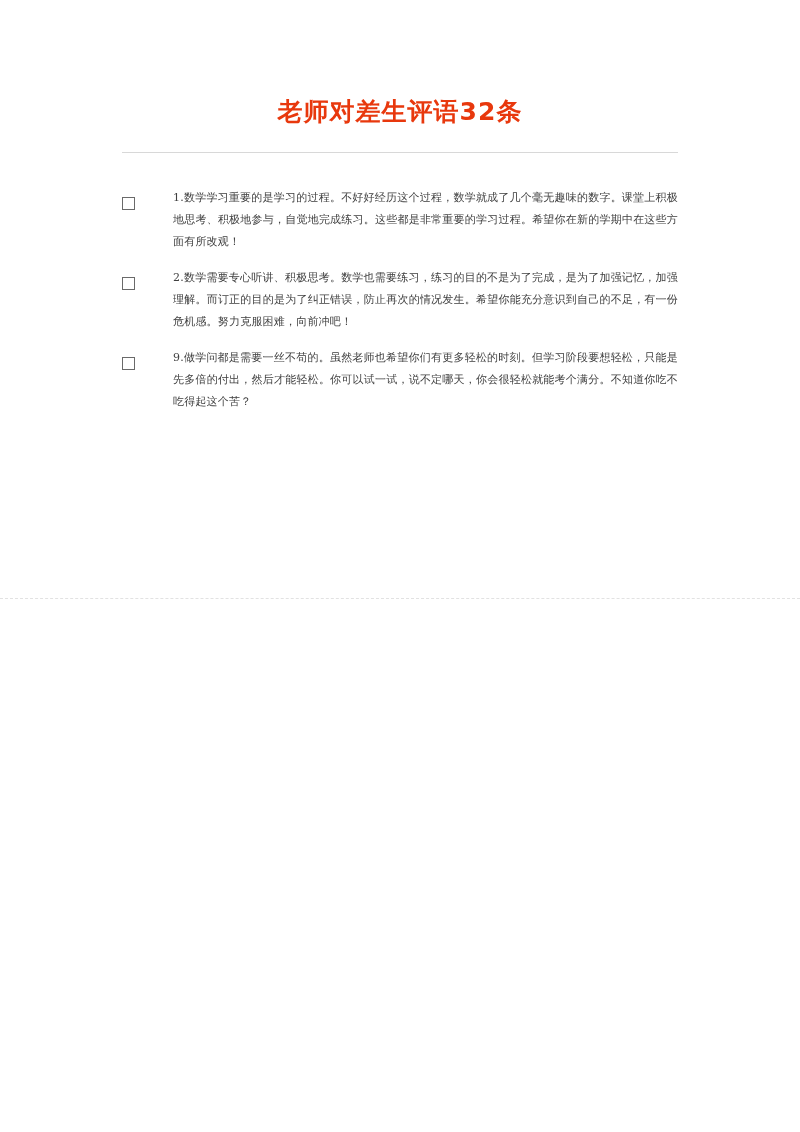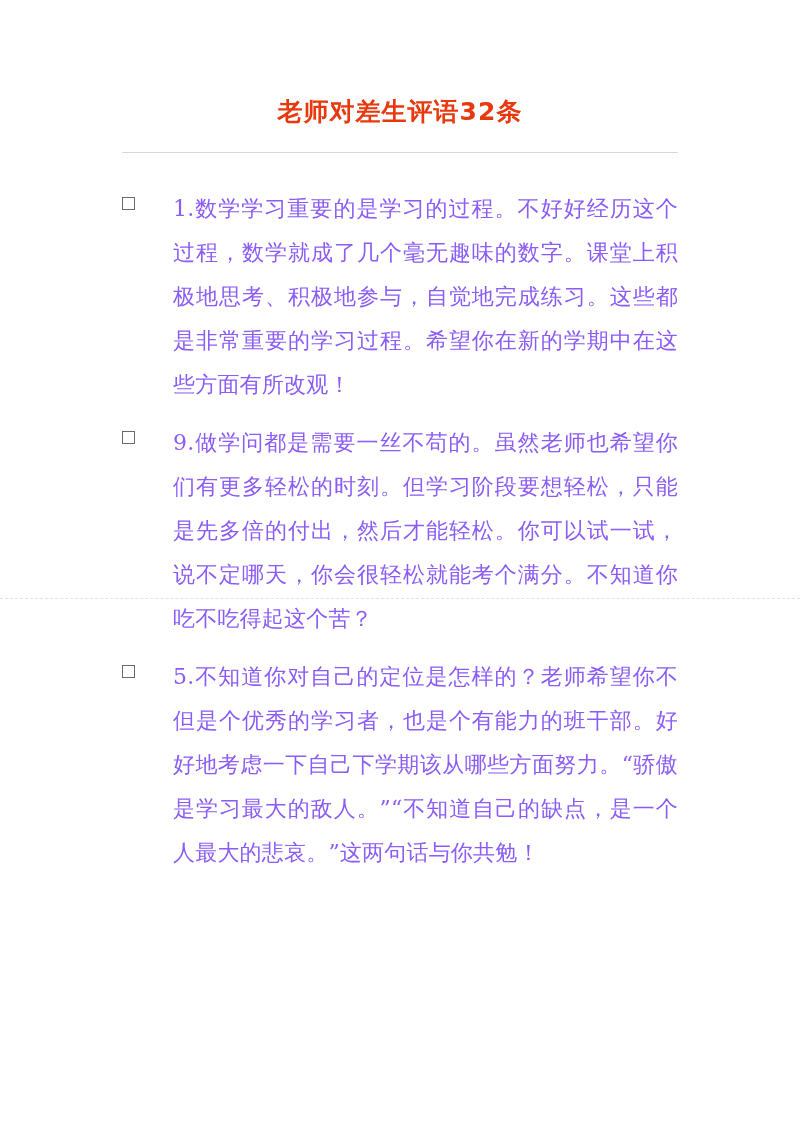--- a/index.html
+++ b/index.html
@@ -51,23 +51,23 @@
     width: 13px;
     height: 13px;
     border: 1px solid #6a6a6a;
     margin-top: 10px;
     margin-right: 38px;
     box-sizing: border-box;
     background: #ffffff;
   }
   .para-text {
     flex: 1 1 auto;
-    font-size: 22px;
+    font-size: 11px;
     line-height: 2.0;
-    color: #8b5cf6;
+    color: #404040;
     text-align: justify;
     text-justify: inter-ideograph;
     letter-spacing: 0.2px;
   }
   .watermark-rule {
     position: absolute;
     left: 0;
     right: 0;
     top: 598px;
     border-top: 1px dashed #e2e2e2;
@@ -82,30 +82,30 @@
   <h1 class="doc-title">老师对差生评语32条</h1>
   <hr class="title-rule">
 
   <div class="body-content">
 
     <div class="para">
       <span class="bullet-box"></span>
       <div class="para-text">1.数学学习重要的是学习的过程。不好好经历这个过程，数学就成了几个毫无趣味的数字。课堂上积极地思考、积极地参与，自觉地完成练习。这些都是非常重要的学习过程。希望你在新的学期中在这些方面有所改观！</div>
     </div>
 
+    <div class="para">
+      <span class="bullet-box"></span>
+      <div class="para-text">2.数学需要专心听讲、积极思考。数学也需要练习，练习的目的不是为了完成，是为了加强记忆，加强理解。而订正的目的是为了纠正错误，防止再次的情况发生。希望你能充分意识到自己的不足，有一份危机感。努力克服困难，向前冲吧！</div>
+    </div>
 
 
     <div class="para">
       <span class="bullet-box"></span>
       <div class="para-text">9.做学问都是需要一丝不苟的。虽然老师也希望你们有更多轻松的时刻。但学习阶段要想轻松，只能是先多倍的付出，然后才能轻松。你可以试一试，说不定哪天，你会很轻松就能考个满分。不知道你吃不吃得起这个苦？</div>
     </div>
 
-    <div class="para">
-      <span class="bullet-box"></span>
-      <div class="para-text">5.不知道你对自己的定位是怎样的？老师希望你不但是个优秀的学习者，也是个有能力的班干部。好好地考虑一下自己下学期该从哪些方面努力。“骄傲是学习最大的敌人。”“不知道自己的缺点，是一个人最大的悲哀。”这两句话与你共勉！</div>
-    </div>
 
 
   </div>
 
   <div class="watermark-rule"></div>
 
 </div>
 
 </body></html>

